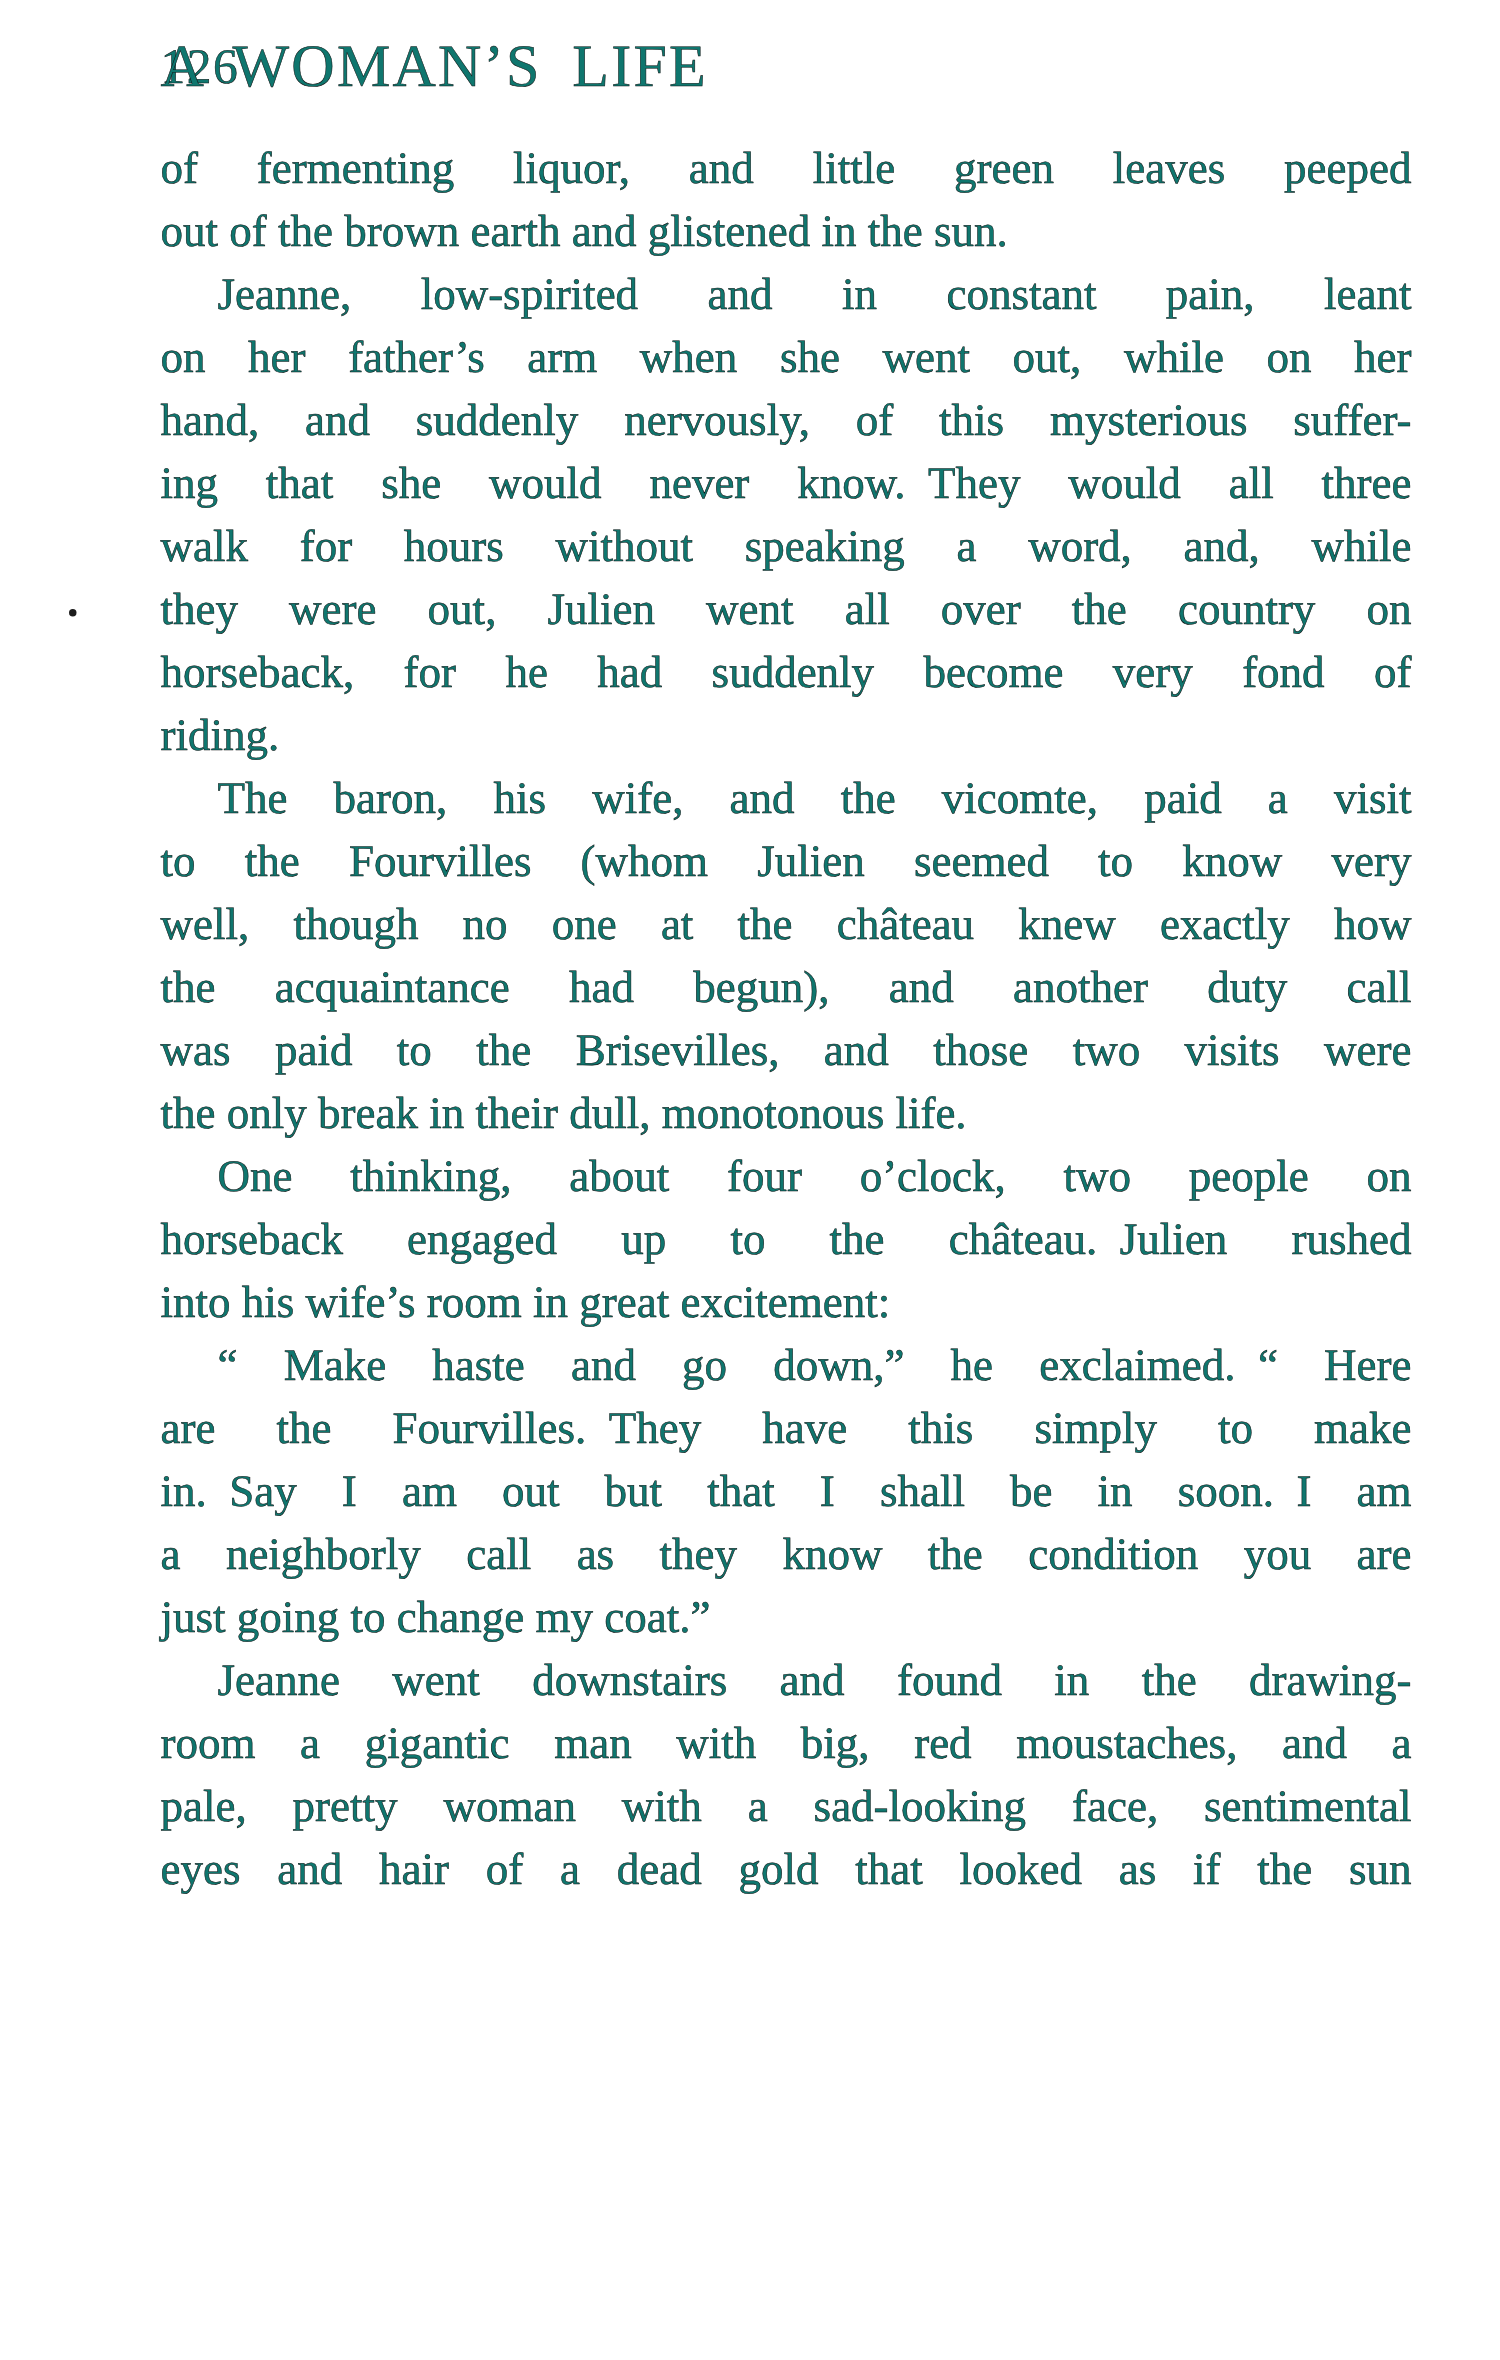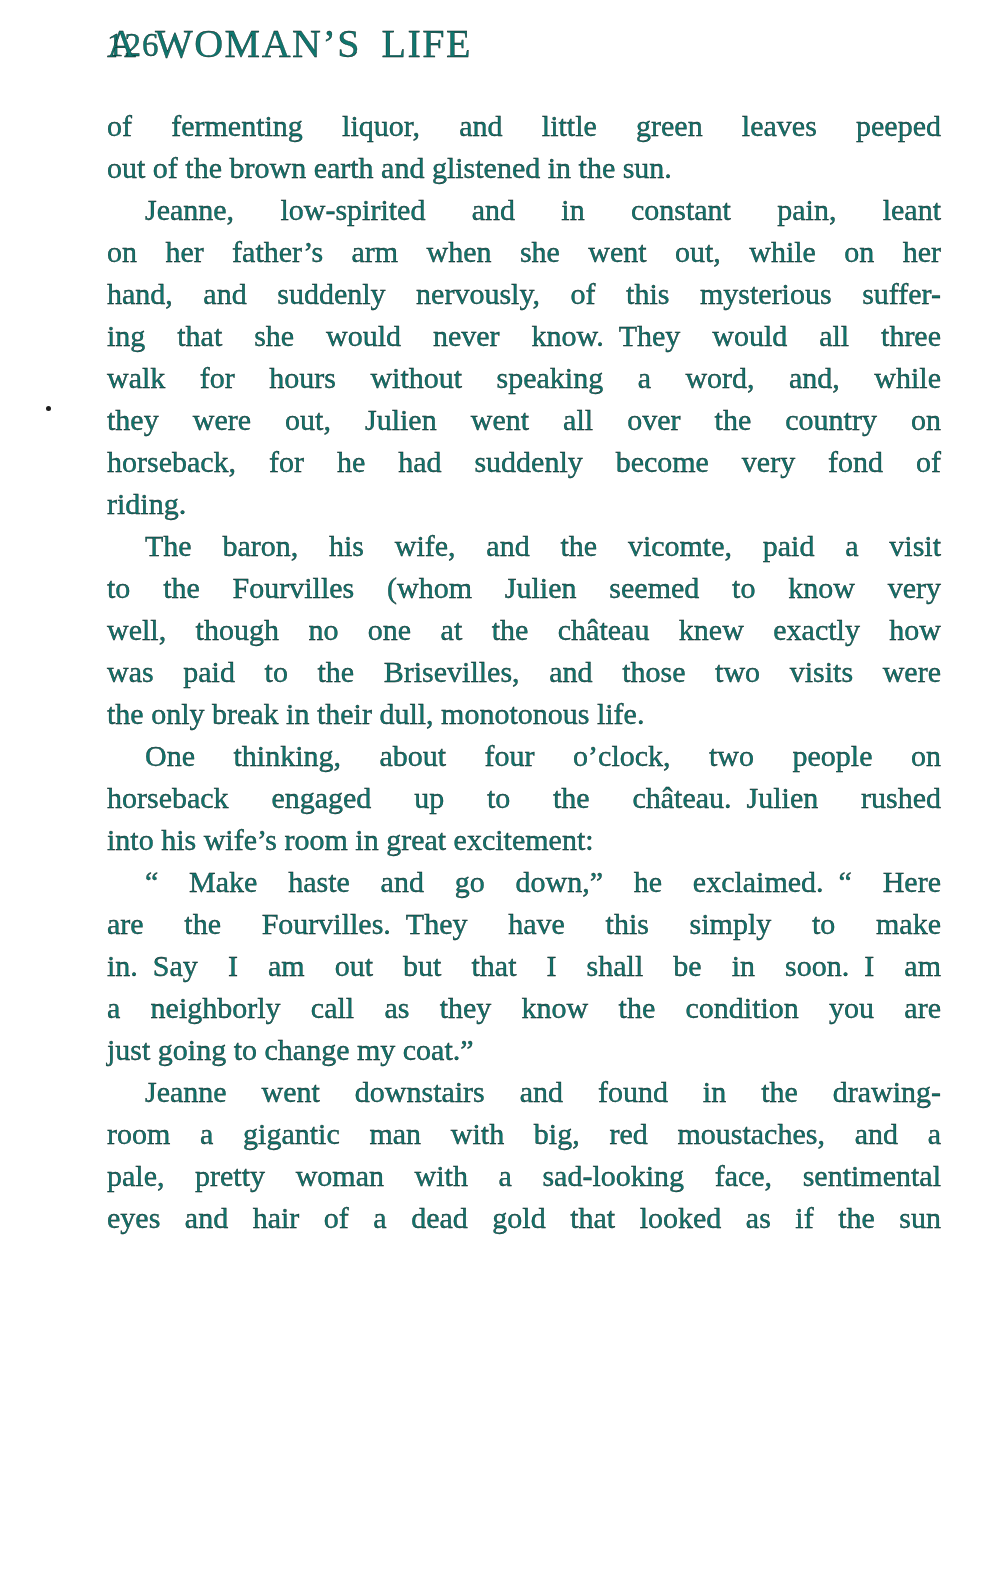--- a/index.html
+++ b/index.html
@@ -31,21 +31,20 @@
     line-height: 40px;
     letter-spacing: 1.5px;
     word-spacing: 9px;
     white-space: nowrap;
   }
   .page-body {
     position: absolute;
     left: 107px;
     top: 92px;
     width: 834px;
-    margin-top: 13px;
   }
   .paragraph { margin: 0; padding: 0; }
   .line {
     font-size: 30px;
     line-height: 42px;
     height: 42px;
     text-align: justify;
   }
   .line.just { text-align-last: justify; }
   .line.indent { text-indent: 38px; }
@@ -78,20 +77,21 @@
         <div class="line just">ing that she would never know. They would all three</div>
         <div class="line just">walk for hours without speaking a word, and, while</div>
         <div class="line just">they were out, Julien went all over the country on</div>
         <div class="line just">horseback, for he had suddenly become very fond of</div>
         <div class="line">riding.</div>
       </div>
       <div class="paragraph">
         <div class="line just indent">The baron, his wife, and the vicomte, paid a visit</div>
         <div class="line just">to the Fourvilles (whom Julien seemed to know very</div>
         <div class="line just">well, though no one at the château knew exactly how</div>
+        <div class="line just">the acquaintance had begun), and another duty call</div>
         <div class="line just">was paid to the Brisevilles, and those two visits were</div>
         <div class="line">the only break in their dull, monotonous life.</div>
       </div>
       <div class="paragraph">
         <div class="line just indent">One thinking, about four o’clock, two people on</div>
         <div class="line just">horseback engaged up to the château. Julien rushed</div>
         <div class="line">into his wife’s room in great excitement:</div>
       </div>
       <div class="paragraph">
         <div class="line just indent">“ Make haste and go down,” he exclaimed. “ Here</div>

